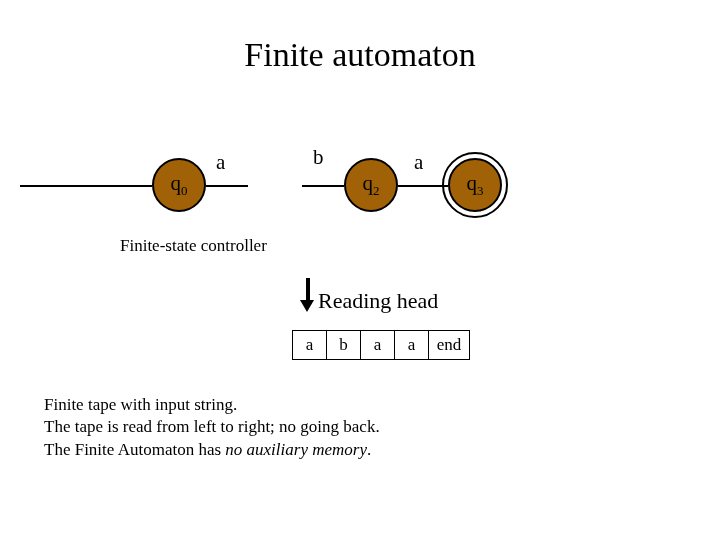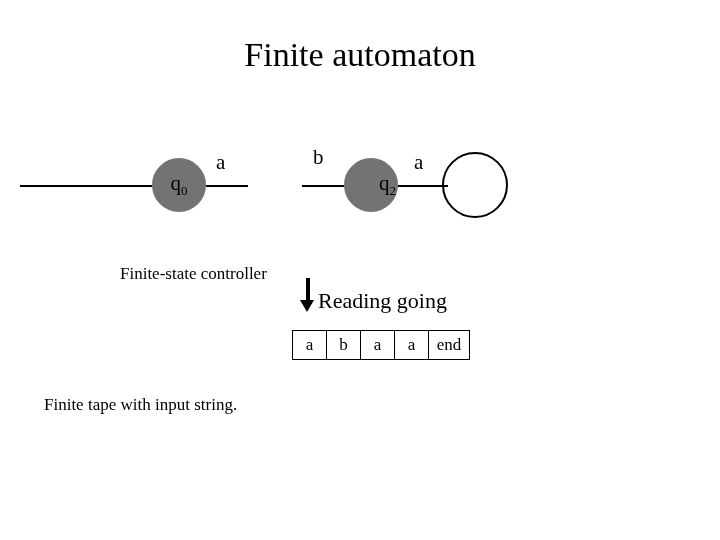--- a/index.html
+++ b/index.html
@@ -35,22 +35,22 @@
     left: 0;
     top: 140px;
     width: 720px;
     height: 100px;
   }
   .state {
     position: absolute;
     width: 54px;
     height: 54px;
     border-radius: 50%;
-    background: #737373;
-    border: 2px solid #737373;
+    background: #a16207;
+    border: 2px solid #000000;
     box-sizing: border-box;
     display: flex;
     align-items: center;
     justify-content: center;
   }
   .state .lbl {
     font-size: 21px;
     color: #000000;
     font-family: "Liberation Serif", serif;
     line-height: 1;
@@ -77,21 +77,20 @@
     color: #000000;
     font-family: "Liberation Serif", serif;
   }
 
   .caption-fsc {
     position: absolute;
     left: 120px;
     top: 236px;
     font-size: 17px;
     color: #000000;
-    margin-top: 28px;
   }
 
   
   .arrow-line {
     position: absolute;
     left: 306px;
     top: 278px;
     width: 0;
     height: 26px;
     border-left: 4px solid #000000;
@@ -171,39 +170,44 @@
 
     <div class="edge-label" style="left:216px; top:10px;">a</div>
     <div class="edge-label" style="left:313px; top:5px;">b</div>
     <div class="edge-label" style="left:414px; top:10px;">a</div>
 
     <div class="state" style="left:152px; top:18px;">
       <span class="lbl"><span>q</span><sub>0</sub></span>
     </div>
 
 
-    <div class="state" style="left:344px; top:18px;justify-content:flex-end;">
+    <div class="state" style="left:344px; top:18px;">
       <span class="lbl"><span>q</span><sub>2</sub></span>
     </div>
 
     <div class="accept-ring" style="left:442px; top:12px;"></div>
+    <div class="state" style="left:448px; top:18px;">
+      <span class="lbl"><span>q</span><sub>3</sub></span>
+    </div>
 
   </div>
 
   <div class="caption-fsc">Finite-state controller</div>
 
   <div class="arrow-line"></div>
   <div class="arrow-head"></div>
-  <div class="reading-head">Reading going</div>
+  <div class="reading-head">Reading head</div>
 
   <div class="tape">
     <div class="tape-cell">a</div>
     <div class="tape-cell">b</div>
     <div class="tape-cell">a</div>
     <div class="tape-cell">a</div>
     <div class="tape-cell end">end</div>
   </div>
 
   <div class="notes">
     <div>Finite tape with input string.</div>
+    <div>The tape is read from left to right; no going back.</div>
+    <div><span>The Finite Automaton has </span><span class="ital">no auxiliary memory</span><span>.</span></div>
   </div>
 
 </div>
 
 </body></html>

